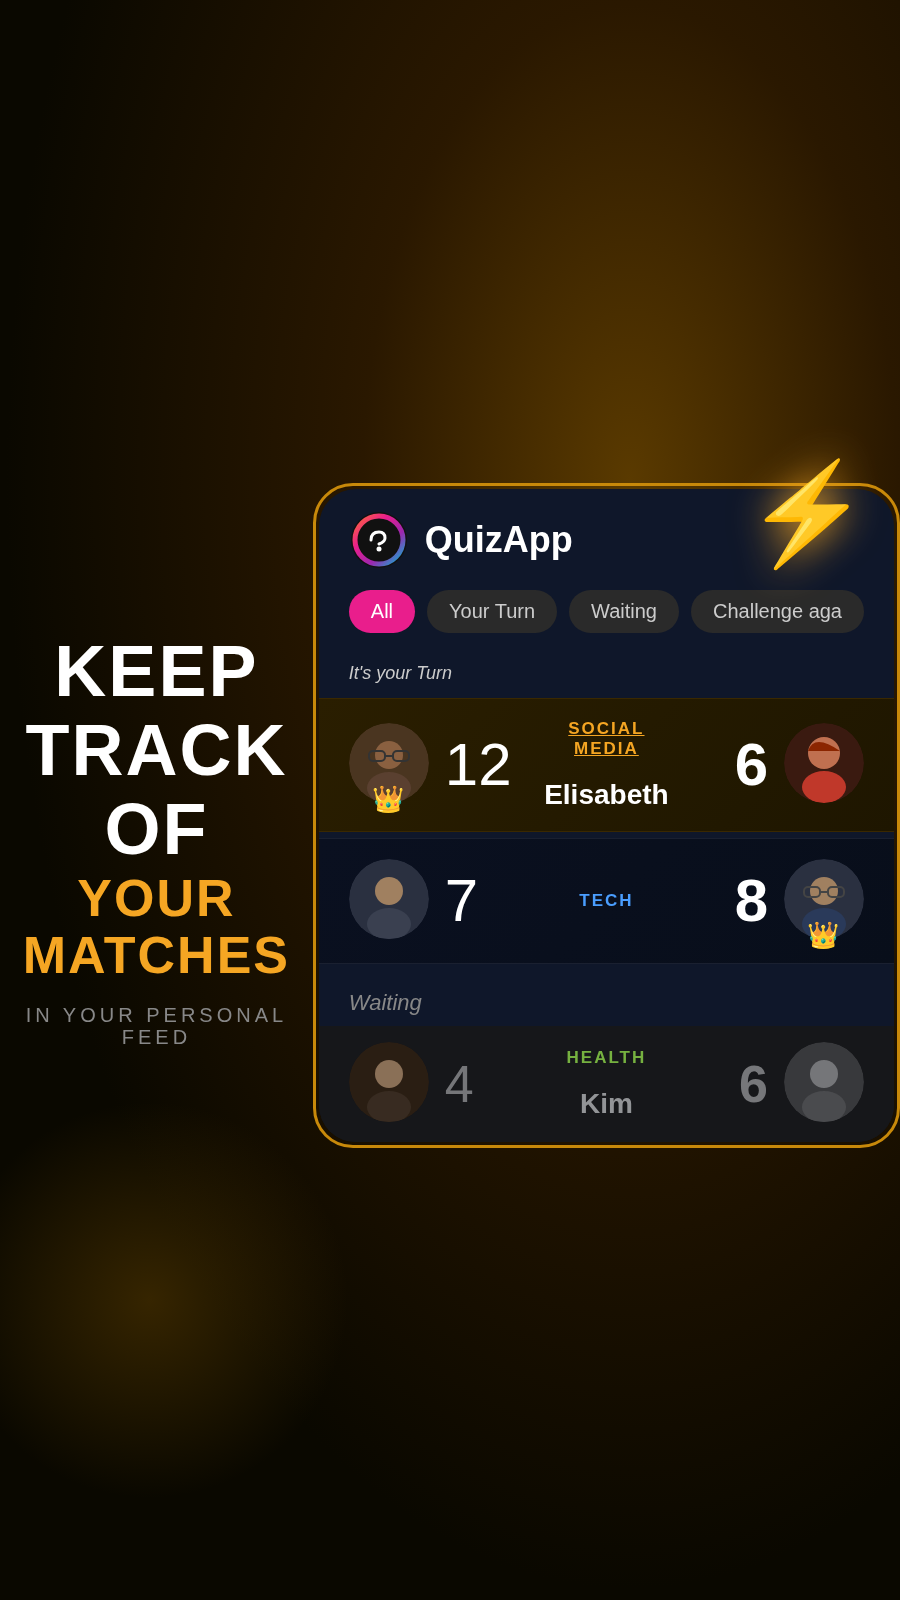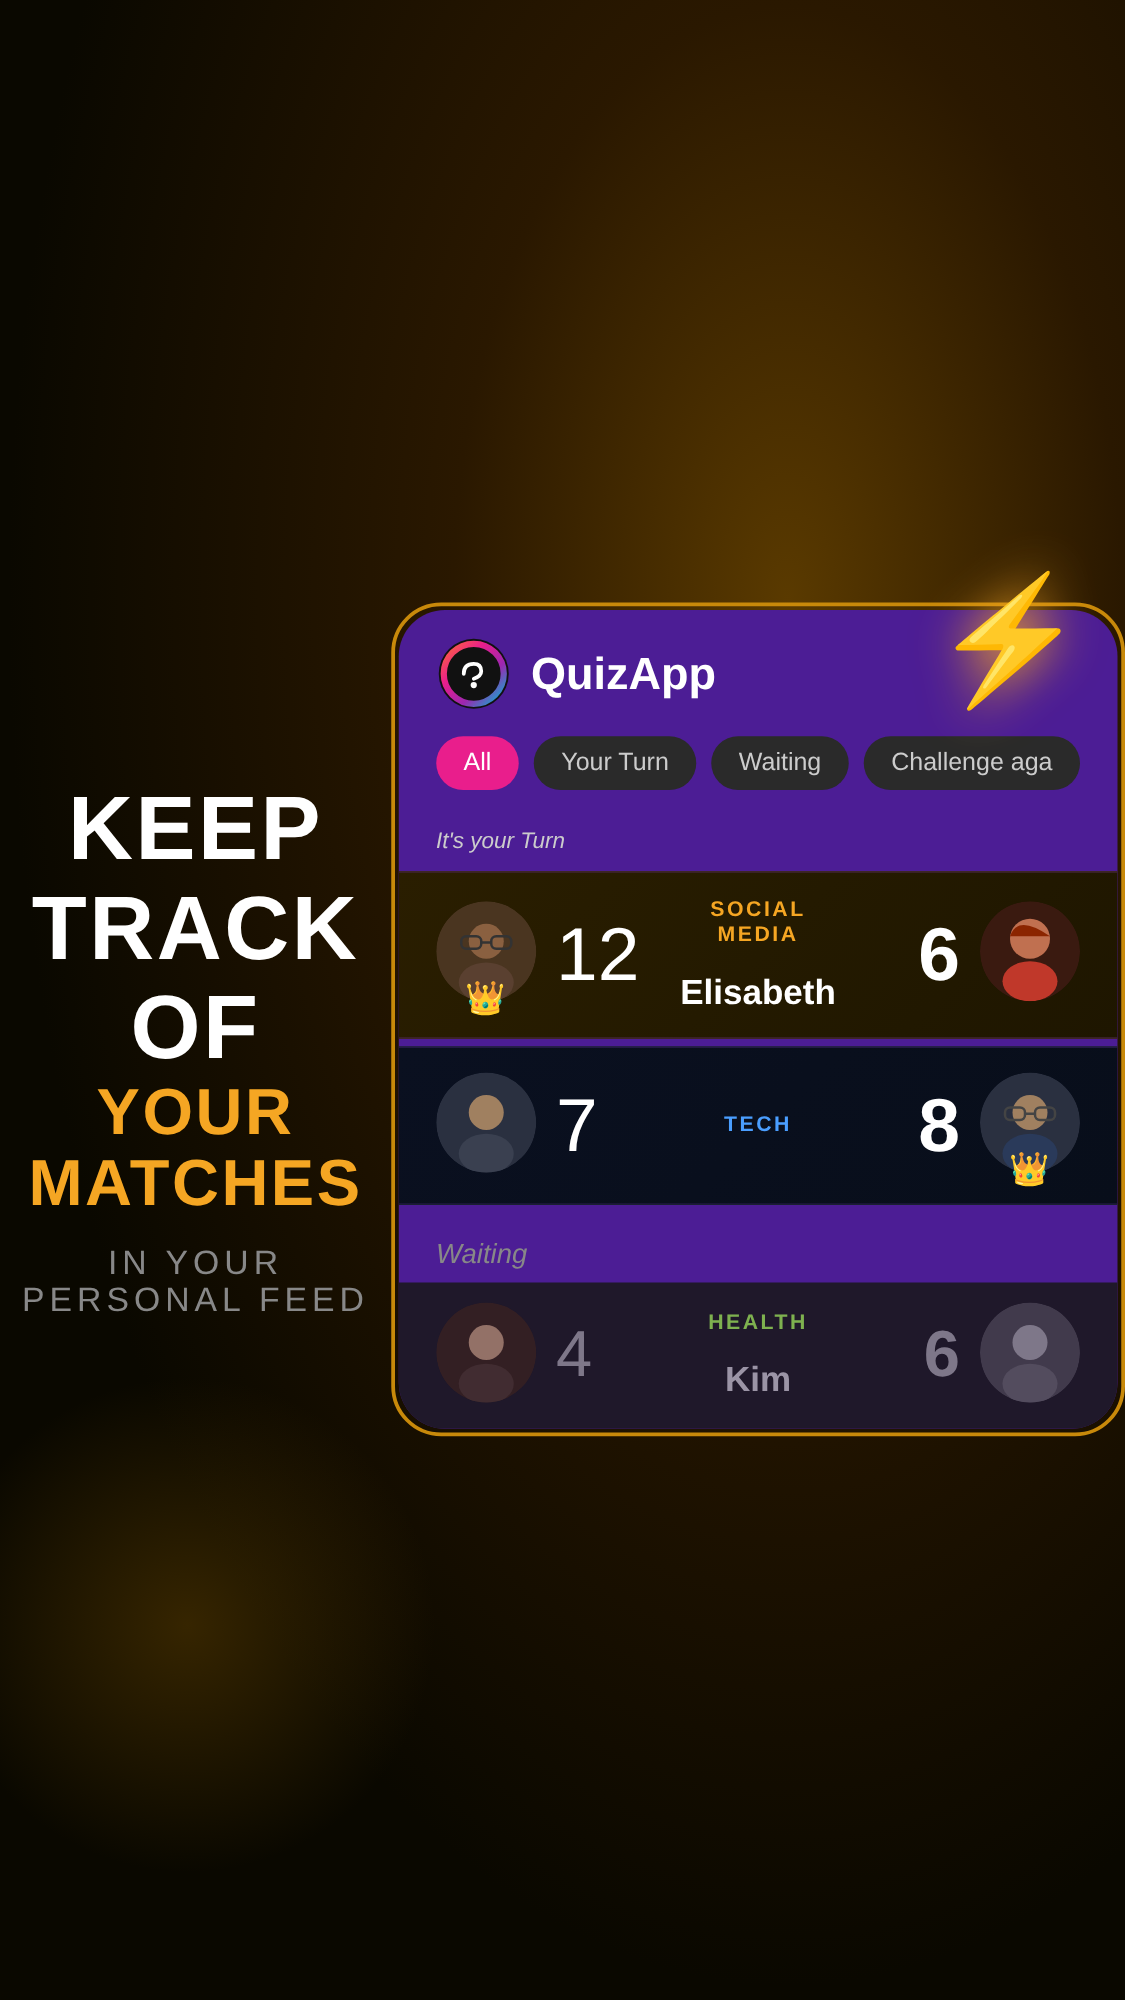--- a/index.html
+++ b/index.html
@@ -59,21 +59,21 @@
 
     .title-line2 {
       font-size: 52px;
       font-weight: 900;
       color: #f5a623;
       letter-spacing: 2px;
       text-transform: uppercase;
     }
 
     .subtitle {
-      font-size: 27px;
+      font-size: 20px;
       color: #888;
       letter-spacing: 4px;
       margin-top: 20px;
       text-transform: uppercase;
     }
 
     
     .phone-wrapper {
       position: relative;
       margin-top: 30px;
@@ -93,21 +93,21 @@
 
     
     .phone-border {
       border: 3px solid #c8890a;
       border-radius: 40px;
       padding: 3px;
       background: transparent;
     }
 
     .phone-inner {
-      background: #4c1d95;
+      background: #0f172a;
       border-radius: 37px;
       overflow: hidden;
       padding: 21px 0 0 0;
     }
 
     
     .app-header {
       display: flex;
       align-items: center;
       padding: 0 30px 20px 30px;
@@ -210,21 +210,21 @@
       padding: 0 10px;
     }
 
     .match-category {
       font-size: 17px;
       font-weight: 700;
       text-transform: uppercase;
       letter-spacing: 2px;
     }
 
-    .match-category-gold { color: #f5a623; }
+    .match-category-gold { color: #f5a623; text-decoration: underline; }
     .match-category-blue { color: #4a9eff; }
     .match-category-green { color: #88cc44; }
 
     .match-opponent {
       font-size: 28px;
       font-weight: 700;
       color: #fff;
       margin-top: 20px;
     }
 

